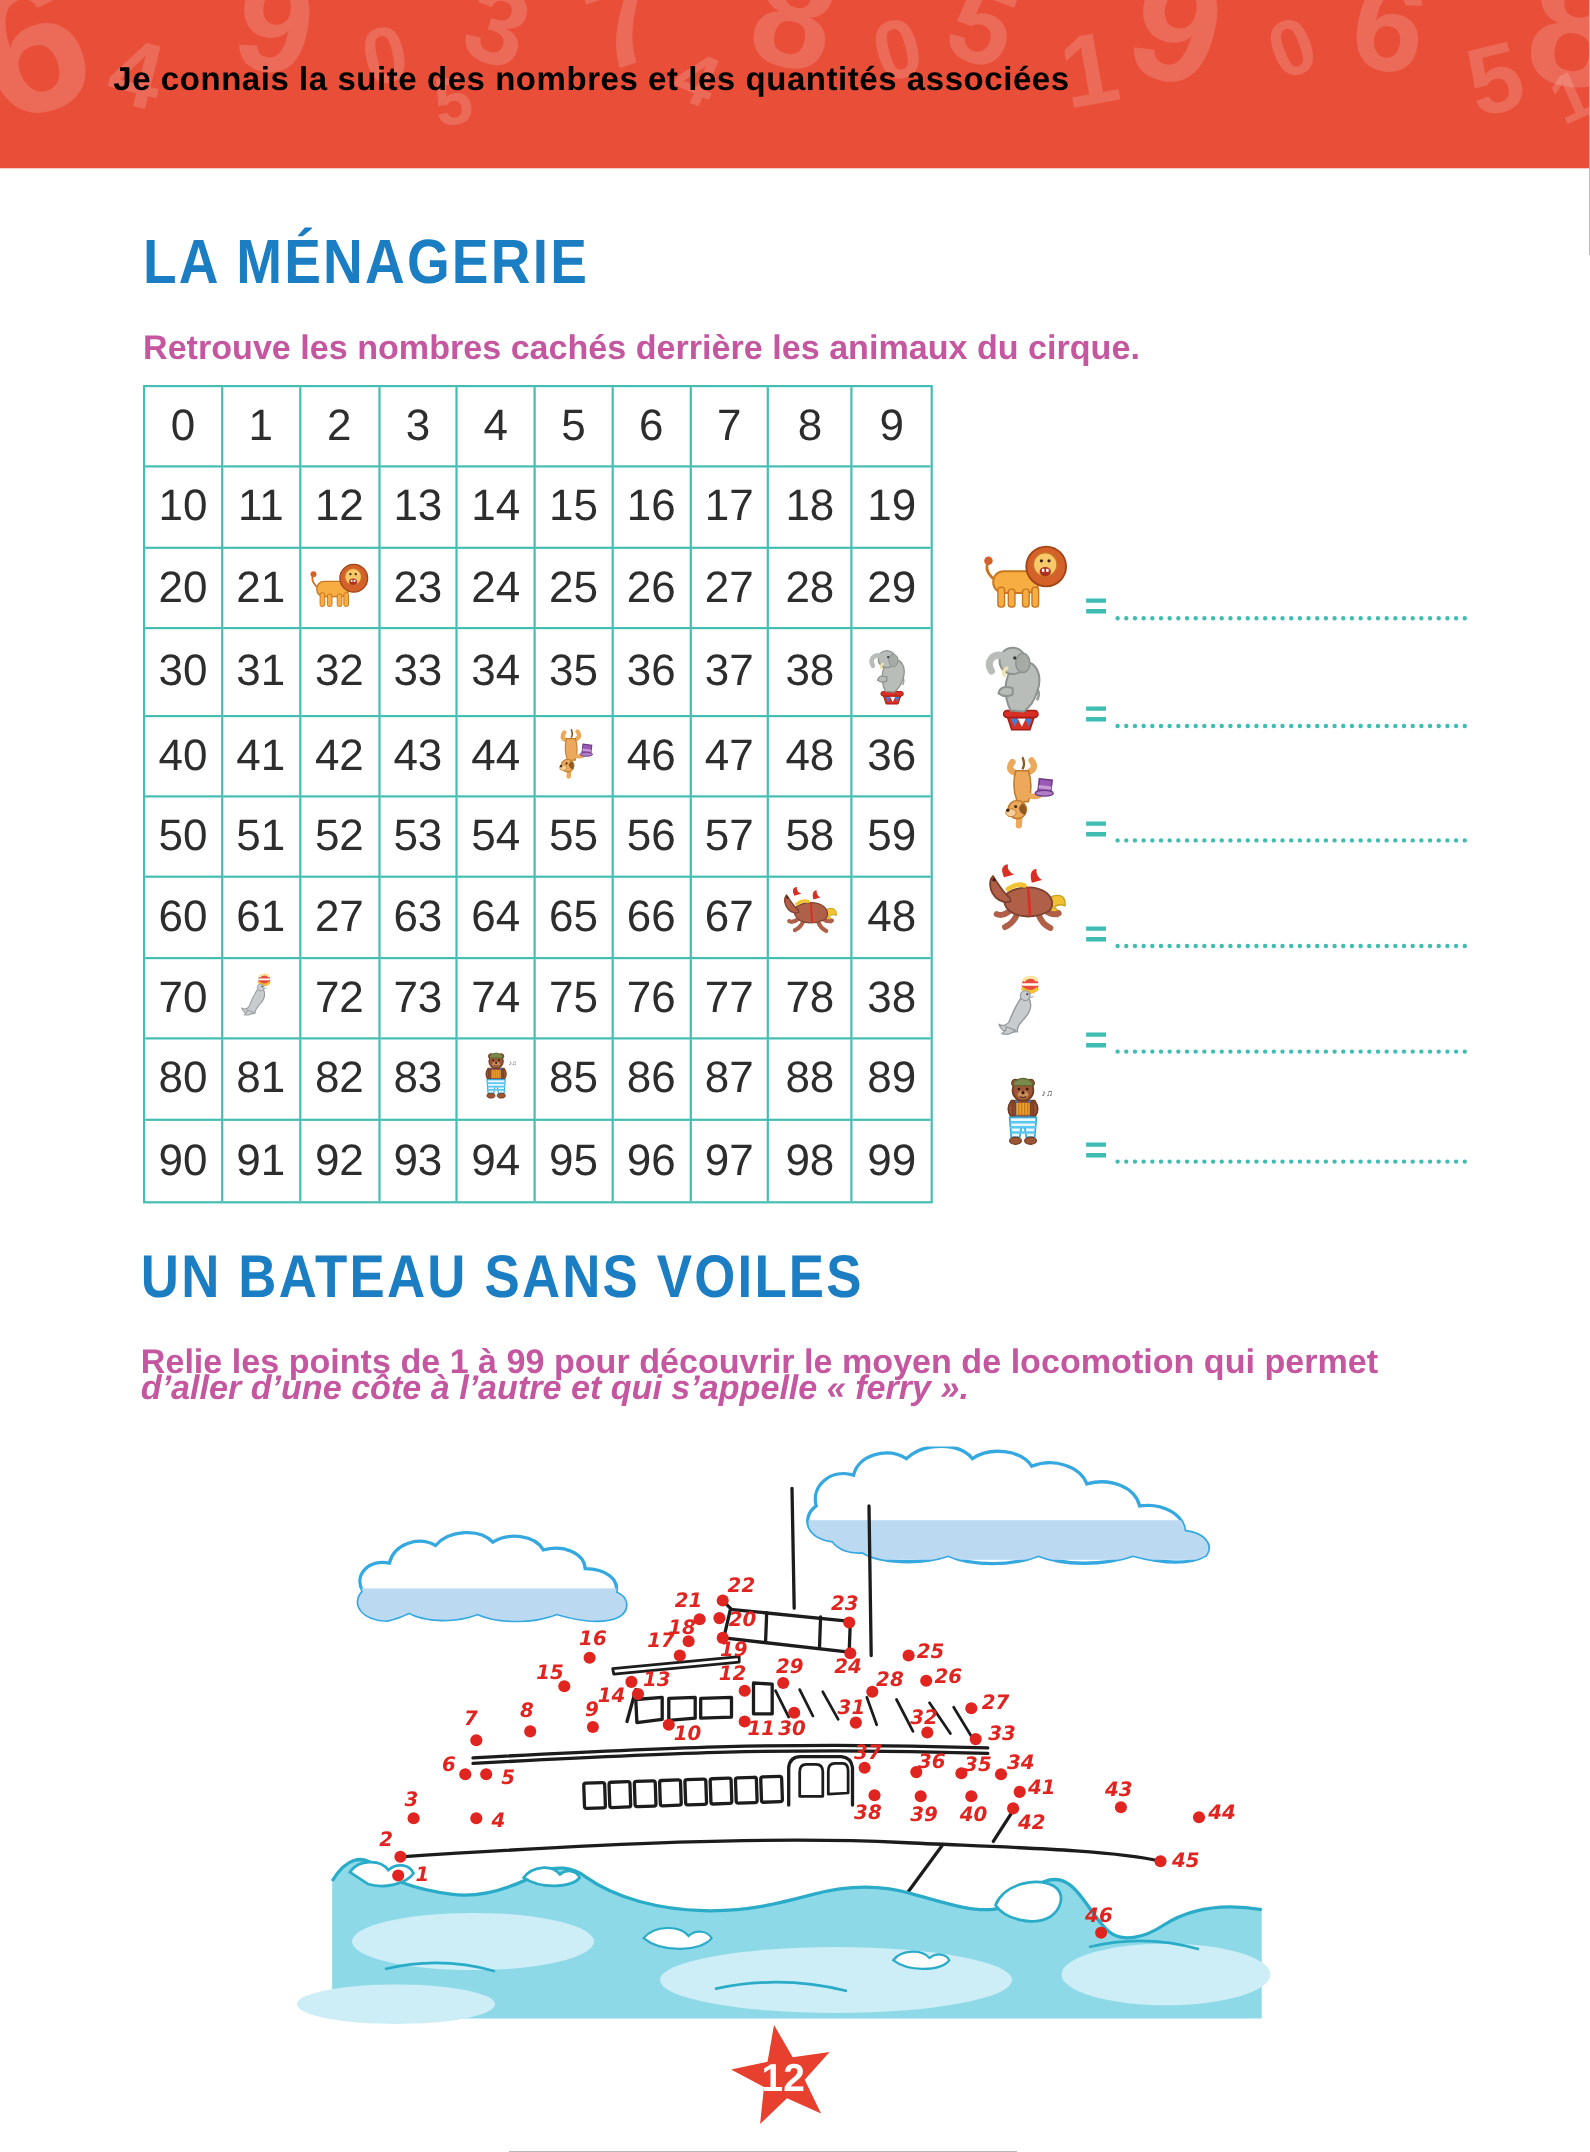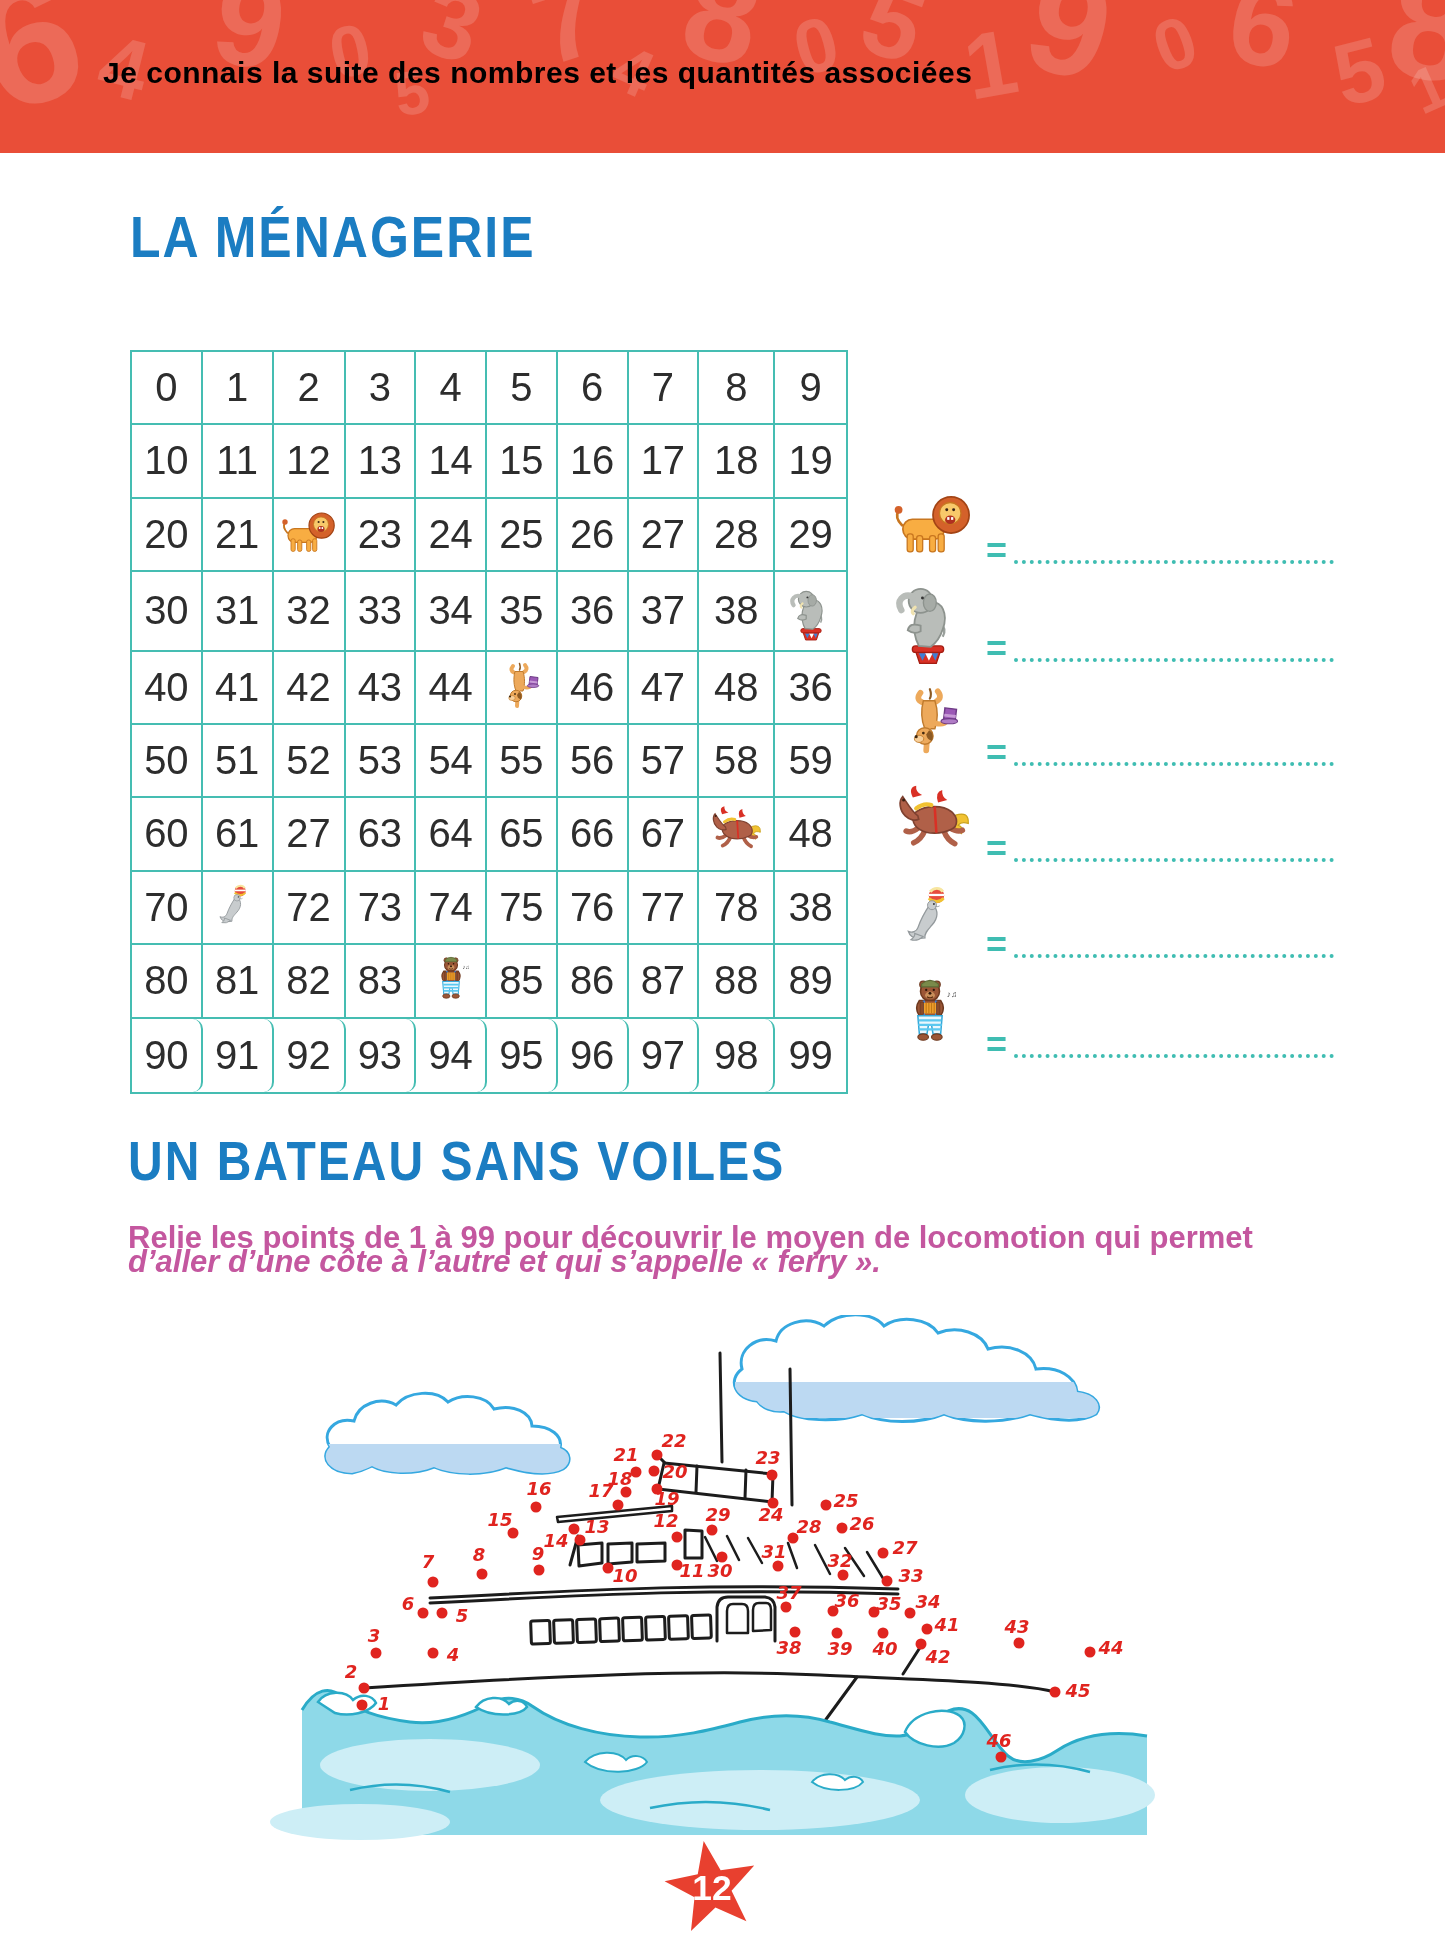--- a/index.html
+++ b/index.html
@@ -19,21 +19,21 @@
   .instr-bateau-1{left:128px;top:1220px;}
   .instr-bateau-2{left:128px;top:1244px;font-style:italic;}
   
   .numgrid{position:absolute;left:130px;top:350px;width:714px;height:740px;
            display:grid;grid-template-columns:repeat(10,1fr);grid-template-rows:repeat(10,1fr);
            border:2.5px solid #45bdb2;background:#ffffff;}
   .numgrid .cell{border-right:2px solid #45bdb2;border-bottom:2px solid #45bdb2;
                  display:flex;align-items:center;justify-content:center;
                  font-size:40px;color:#2d2d2d;}
   .numgrid .cell:nth-child(10n){border-right:none;}
-  .numgrid .cell.last-row{border-bottom:none;border-radius:10px;}
+  .numgrid .cell.last-row{border-bottom:none;}
   .g-anim{display:block;}
   .g-lion{width:70px;height:60px;}  .g-elephant{width:60px;height:74px;margin-top:4px;}
   .g-dog{width:50px;height:70px;}   .g-horse{width:74px;height:58px;}
   .g-seal{width:46px;height:68px;}  .g-bear{width:52px;height:72px;}
   
   .answer-row{position:absolute;left:882px;width:460px;}
   .answer-animal{position:absolute;left:0;bottom:0;}
   .a-lion{width:102px;height:86px;}   .a-elephant{width:92px;height:92px;}
   .a-dog{width:72px;height:98px;left:14px;}      .a-horse{width:102px;height:84px;}
   .a-seal{width:64px;height:92px;left:18px;}     .a-bear{width:76px;height:98px;left:10px;}
@@ -169,20 +169,21 @@
         <span class="header-digit" style="left: 1155px; top: 8px; font-size: 72px; transform: rotate(-20deg);">0</span>
         <span class="header-digit" style="left: 1230px; top: -35px; font-size: 118px; transform: rotate(10deg);">6</span>
         <span class="header-digit" style="left: 1335px; top: 28px; font-size: 88px; transform: rotate(-14deg);">5</span>
         <span class="header-digit" style="left: 1390px; top: -50px; font-size: 152px; transform: rotate(8deg);">8</span>
         <span class="header-digit" style="left: 1412px; top: 58px; font-size: 62px; transform: rotate(-24deg);">1</span>
       </div>
     <div class="header-title">Je connais la suite des nombres et les quantités associées</div>
   </div>
 
   <div class="sec-title title-menagerie">LA MÉNAGERIE</div>
+  <div class="instr instr-menagerie">Retrouve les nombres cachés derrière les animaux du cirque.</div>
 
   <div class="numgrid" id="numgrid">
       <div class="cell">0</div>
       <div class="cell">1</div>
       <div class="cell">2</div>
       <div class="cell">3</div>
       <div class="cell">4</div>
       <div class="cell">5</div>
       <div class="cell">6</div>
       <div class="cell">7</div>

